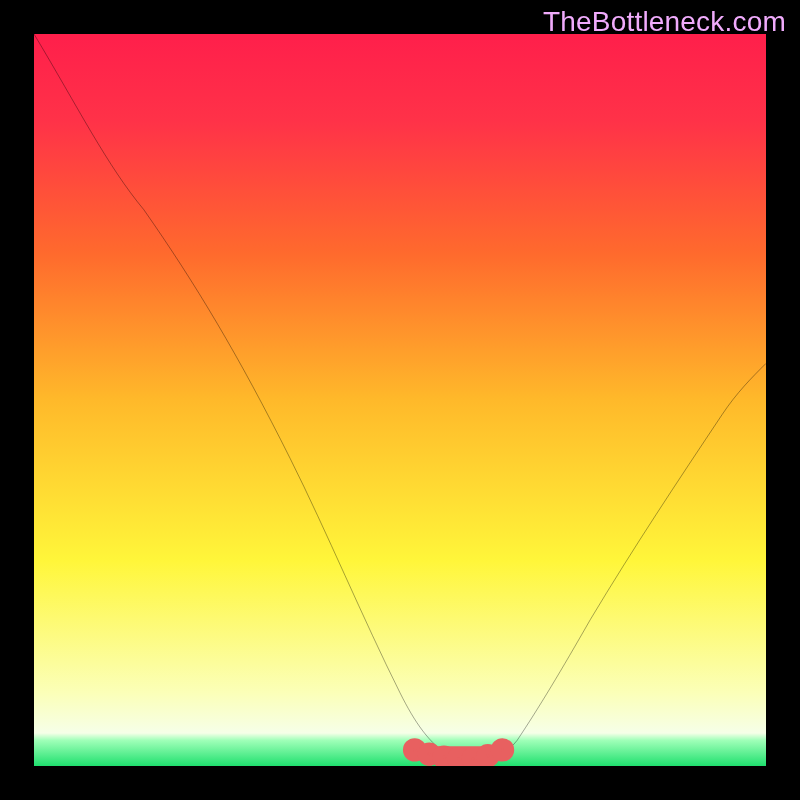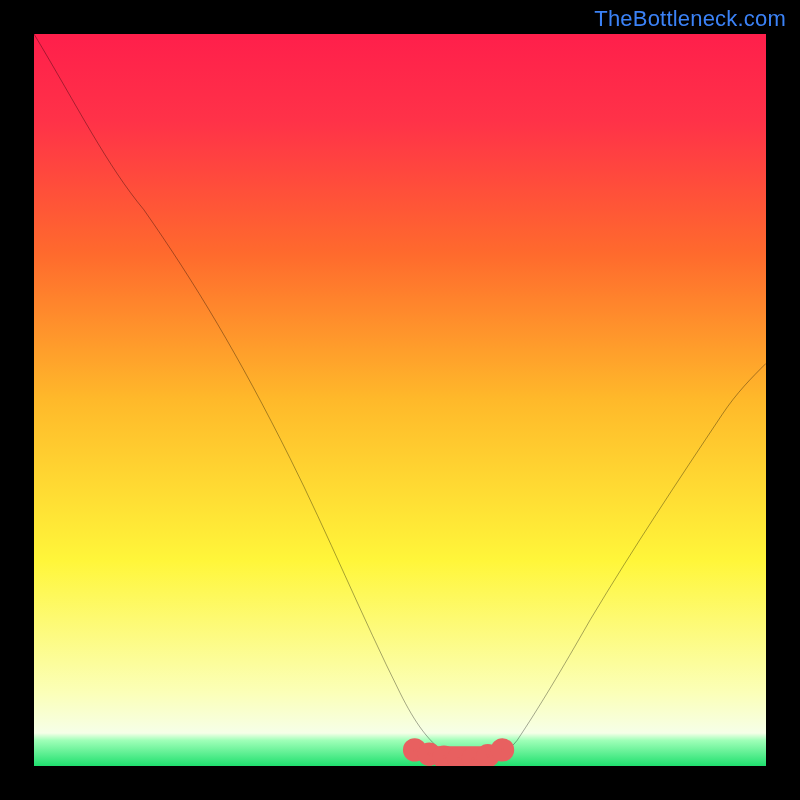--- a/index.html
+++ b/index.html
@@ -14,22 +14,22 @@
   .frame {
     position: relative;
     width: 800px;
     height: 800px;
     background: #000;
   }
   .watermark {
     position: absolute;
     top: 6px;
     right: 14px;
-    color: #3b82f6;
-    font-size: 22px;
+    color: #f0abfc;
+    font-size: 28px;
     letter-spacing: 0.2px;
     font-weight: 400;
   }
   .plot-area {
     position: absolute;
     left: 34px;
     top: 34px;
     width: 732px;
     height: 732px;
   }

